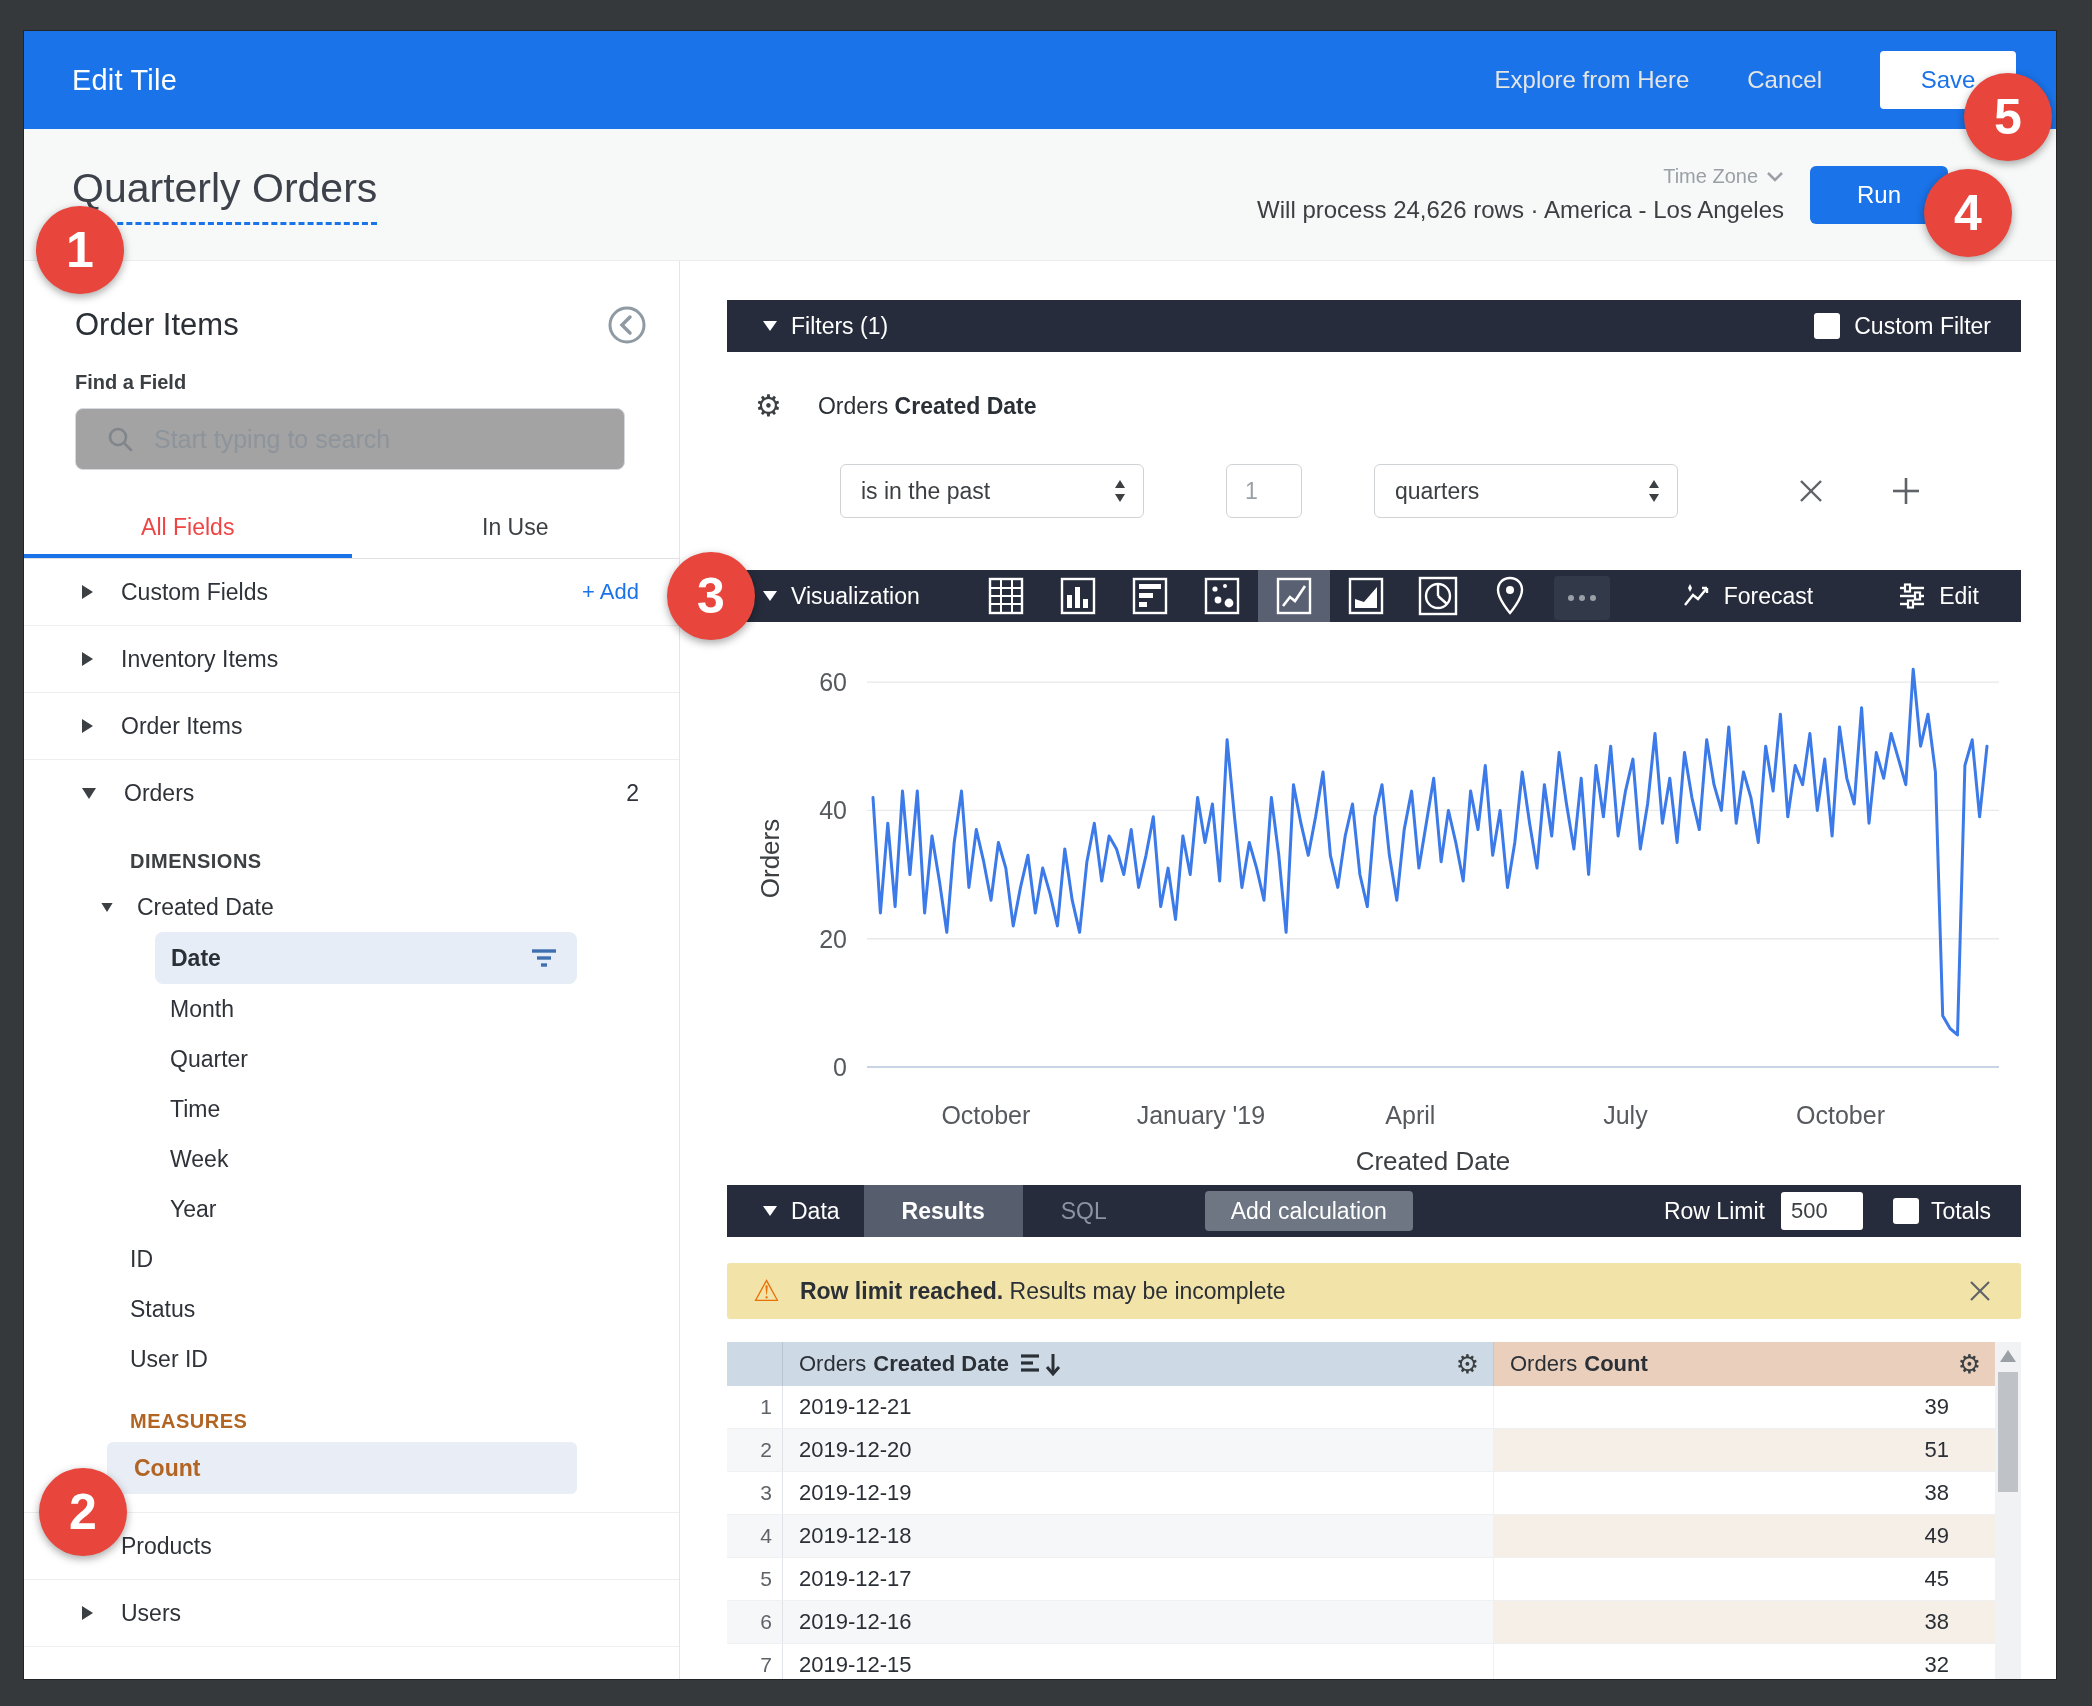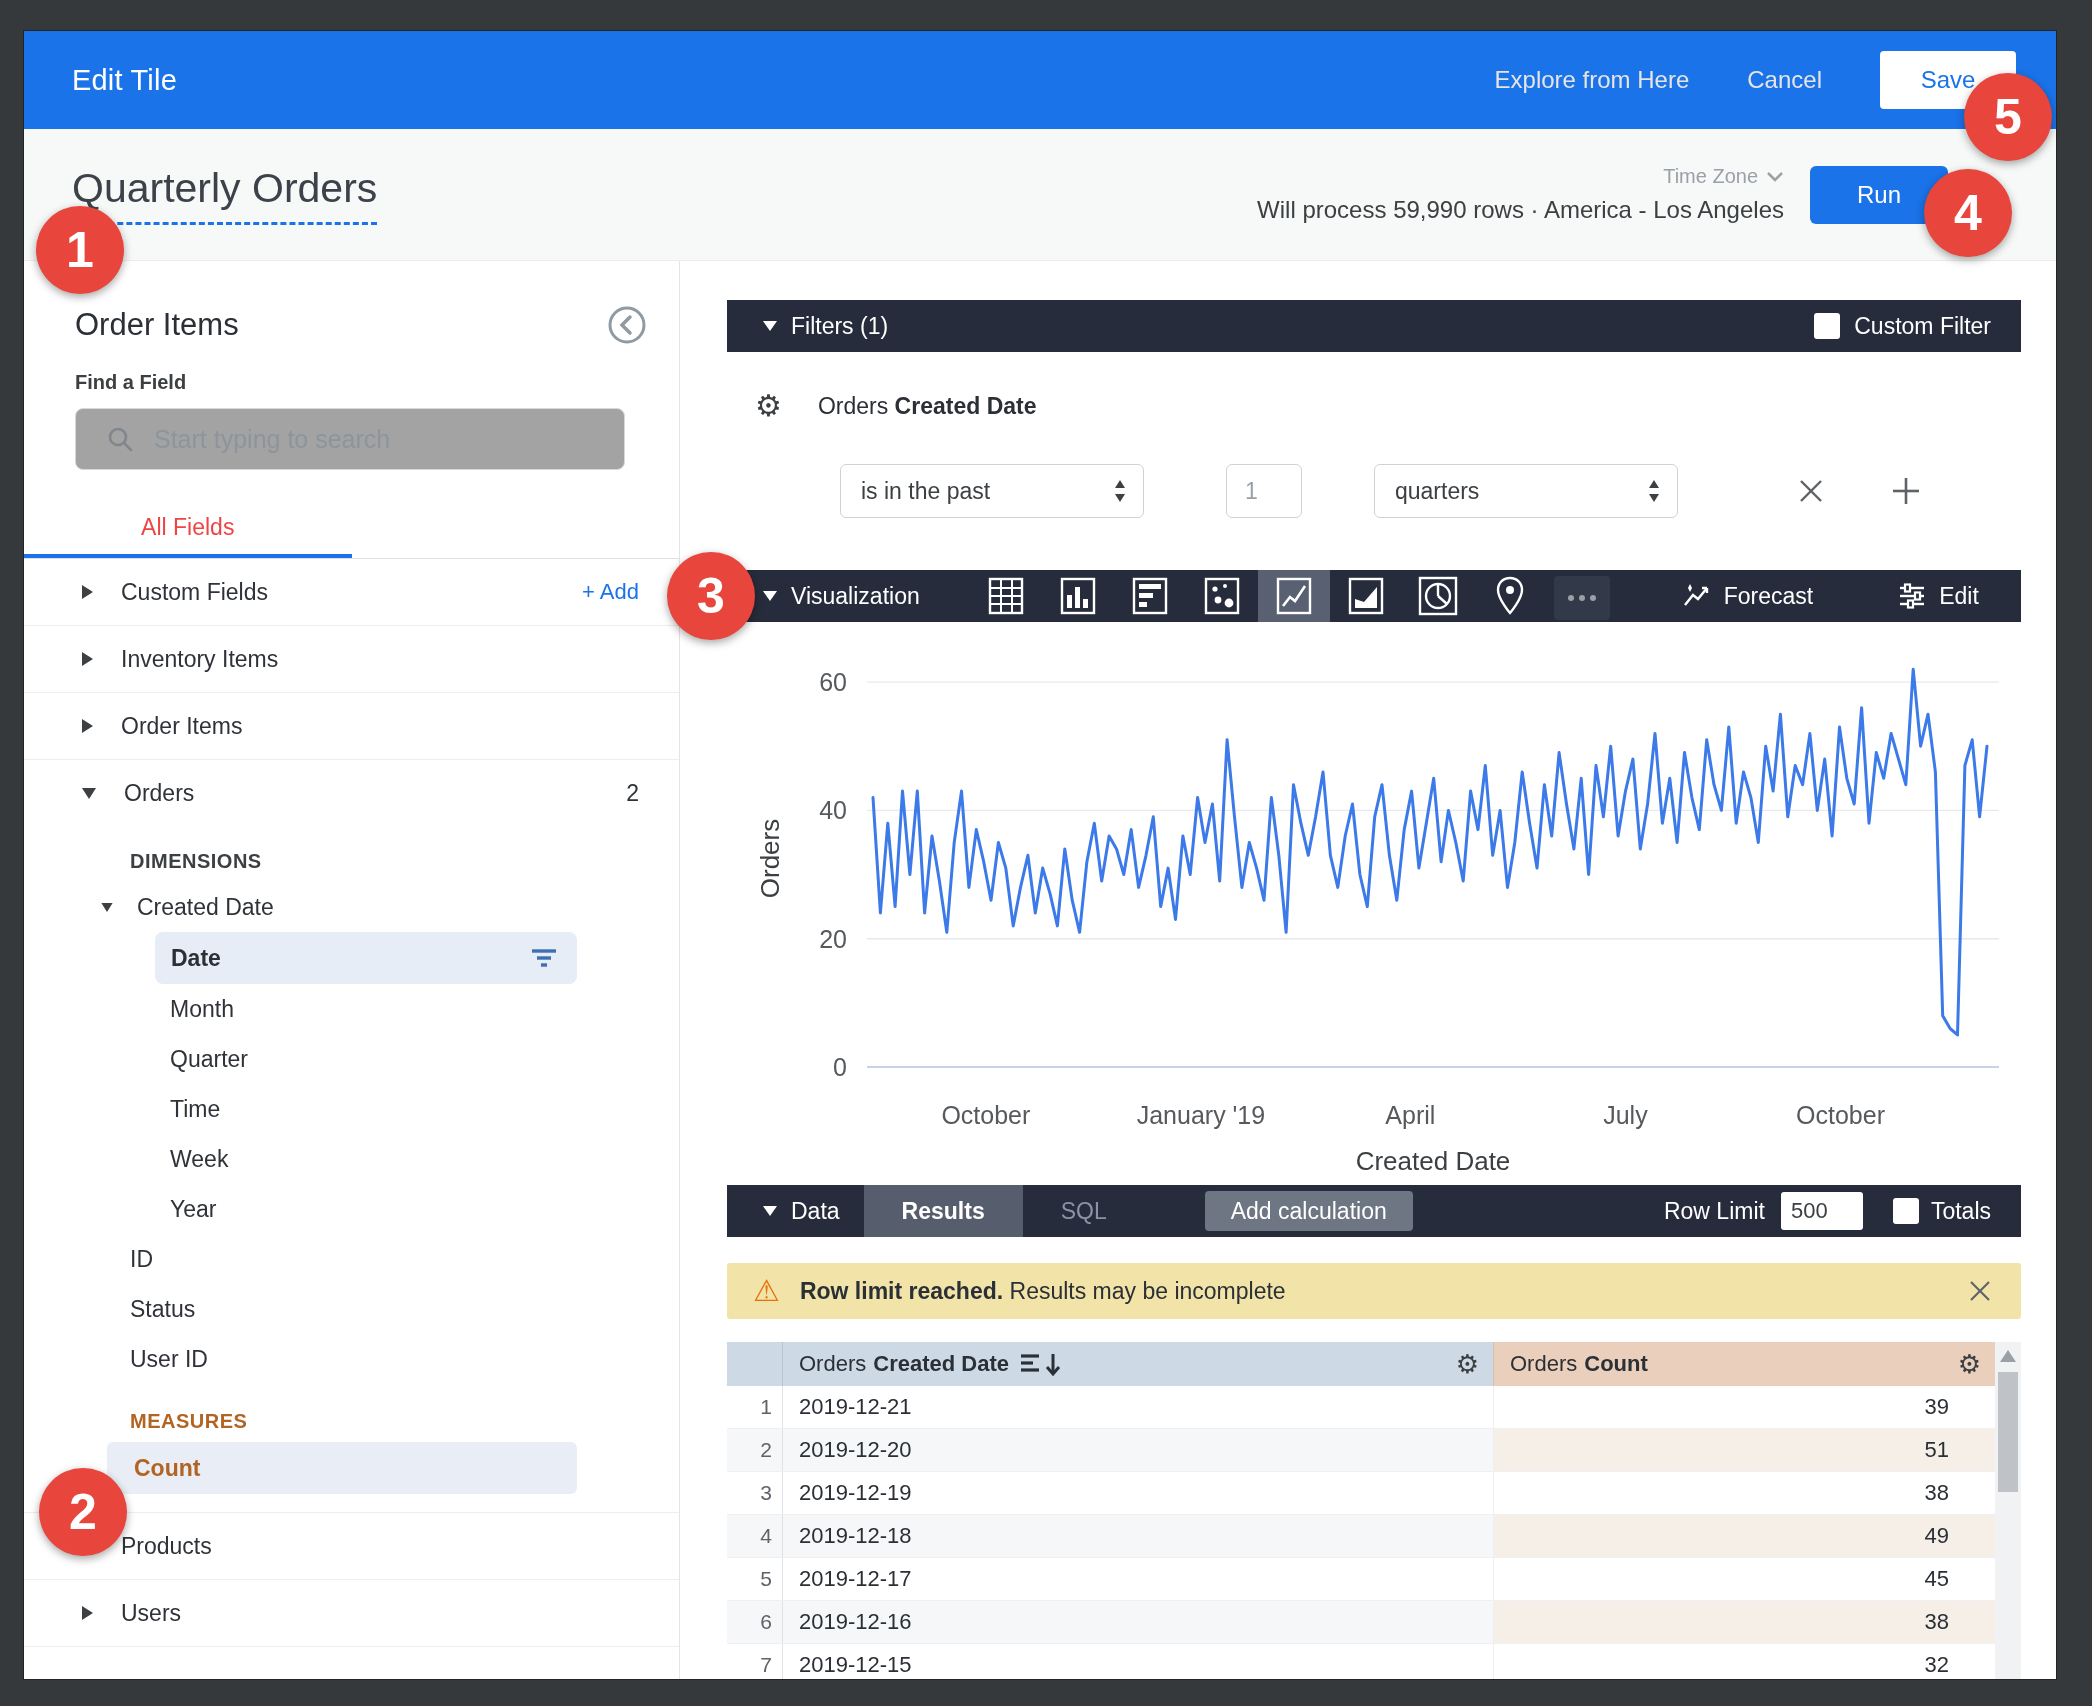--- a/index.html
+++ b/index.html
@@ -162,21 +162,21 @@
 
     <div class="title-row">
       <h1 class="tile-title">Quarterly Orders</h1>
       <div class="title-right">
         <span class="tz">
           <span>Time Zone</span>
           <svg width="18" height="12" viewBox="0 0 18 12">
               <path d="M2 2 L9 9 L16 2" stroke="#9aa0a6" stroke-width="2.5" fill="none"></path>
             </svg>
         </span>
-        <div class="process-info">Will process 59,990 rows · America - Los Angeles</div>
+        <div class="process-info">Will process 24,626 rows · America - Los Angeles</div>
       </div>
       <button class="run-btn">Run</button>
     </div>
 
     <div class="content">
 
       <aside class="sidebar">
         <div class="sb-head">
           <h2>Order Items</h2>
           <span class="collapse">
@@ -189,20 +189,21 @@
         <div class="find-label">Find a Field</div>
         <div class="searchbox">
           <svg width="28" height="28" viewBox="0 0 28 28">
               <circle cx="12" cy="12" r="8" stroke="#80868b" stroke-width="2.6" fill="none"></circle>
               <line x1="18" y1="18" x2="25" y2="25" stroke="#80868b" stroke-width="2.6" stroke-linecap="round"></line>
             </svg>
           <input placeholder="Start typing to search" style="">
         </div>
         <div class="tabs">
           <div class="tab active">All Fields</div>
+          <div class="tab">In Use</div>
         </div>
 
         <div class="tree">
           <div class="grow">
             <span class="caret-r"></span>
             <span class="lbl">Custom Fields</span>
             <span class="right add-link">+ Add</span>
           </div>
           <div class="grow">
             <span class="caret-r"></span>

